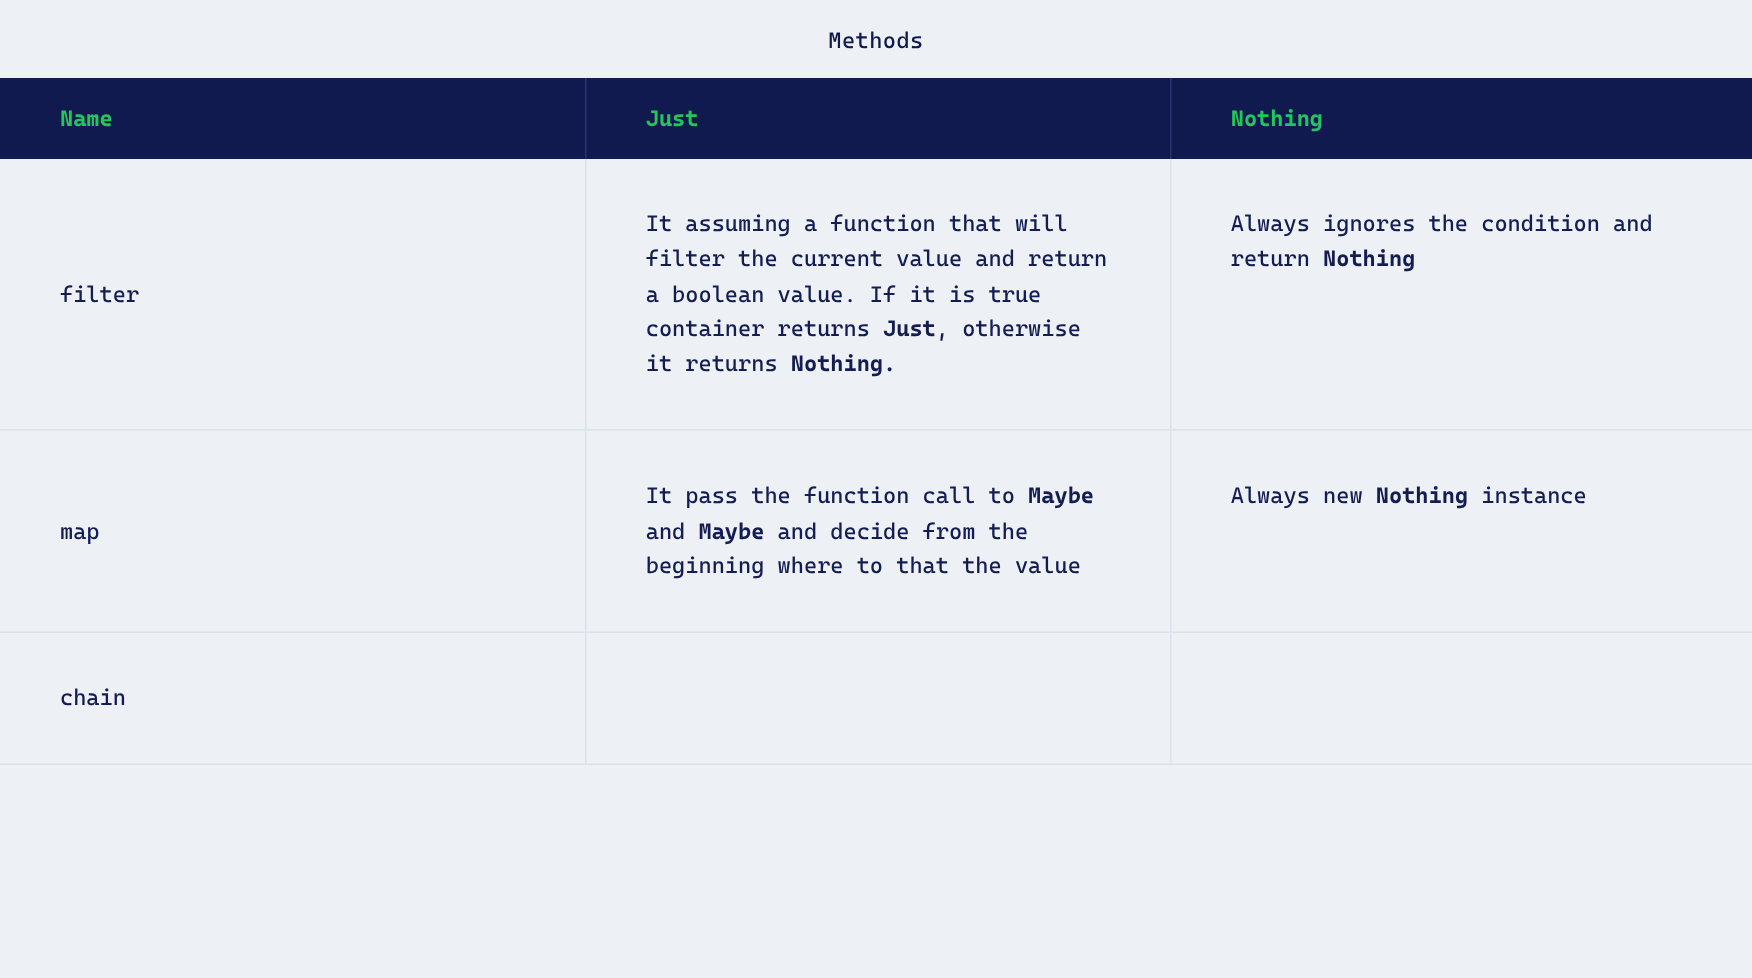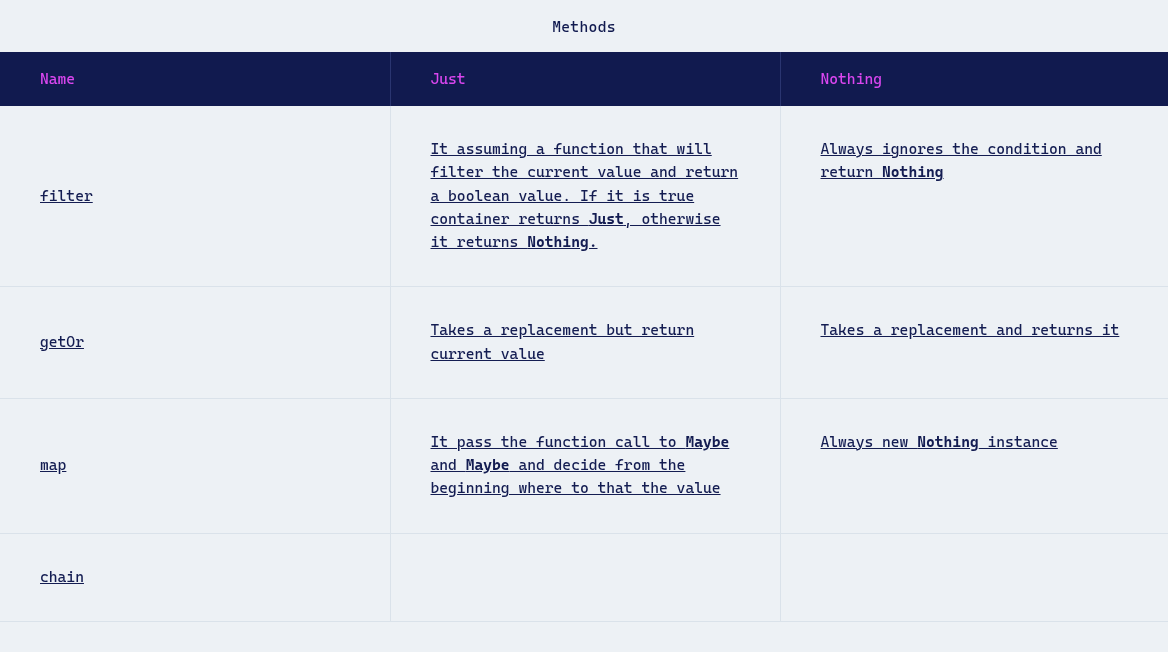--- a/index.html
+++ b/index.html
@@ -18,37 +18,36 @@
       letter-spacing: 0.3px;
       border-radius: 10px;
     }
     table {
       width: 100%;
       border-collapse: collapse;
       table-layout: fixed;
     }
     thead th {
       background: #111a4f;
-      color: #d946ef;
+      color: #22c55e;
       text-align: left;
-      font-weight: 400;
+      font-weight: 700;
       padding: 18px 0 18px 40px;
       border-right: 1px solid #2a3570;
       font-size: 15px;
     }
     thead th:last-child { border-right: none; }
     tbody td {
       vertical-align: top;
       padding: 32px 40px 32px 40px;
       border-bottom: 1px solid #dae2ea;
       border-right: 1px solid #dae2ea;
       color: #141d52;
       line-height: 1.55;
       font-size: 15px;
-      text-decoration: underline;
     }
     tbody td:last-child { border-right: none; margin-top: 33px; }
     td.name-cell { vertical-align: middle; }
     .col-name  { width: 390px; }
     .col-just  { width: 390px; }
     .col-nothing { width: 388px; }
     .b { font-weight: 700; }
   </style>
 </head>
 <body>
@@ -68,25 +67,20 @@
       <th>Nothing</th>
     </tr>
   </thead>
   <tbody id="tbody">
       <tr>
         <td class="name-cell">filter</td>
         <td><span>It assuming a function that will filter the current value and return a boolean value. If it is true container returns </span><span class="b">Just</span><span>, otherwise it returns </span><span class="b">Nothing.</span></td>
         <td><span>Always ignores the condition and return </span><span class="b">Nothing</span></td>
       </tr>
       <tr>
-        <td class="name-cell">getOr</td>
-        <td><span>Takes a replacement but return current value</span></td>
-        <td><span>Takes a replacement and returns it</span></td>
-      </tr>
-      <tr>
         <td class="name-cell">map</td>
         <td><span>It pass the function call to </span><span class="b">Maybe</span><span> and </span><span class="b">Maybe</span><span> and decide from the beginning where to that the value</span></td>
         <td><span>Always new </span><span class="b">Nothing</span><span> instance</span></td>
       </tr>
       <tr>
         <td class="name-cell">chain</td>
         <td></td>
         <td></td>
       </tr>
     </tbody>

